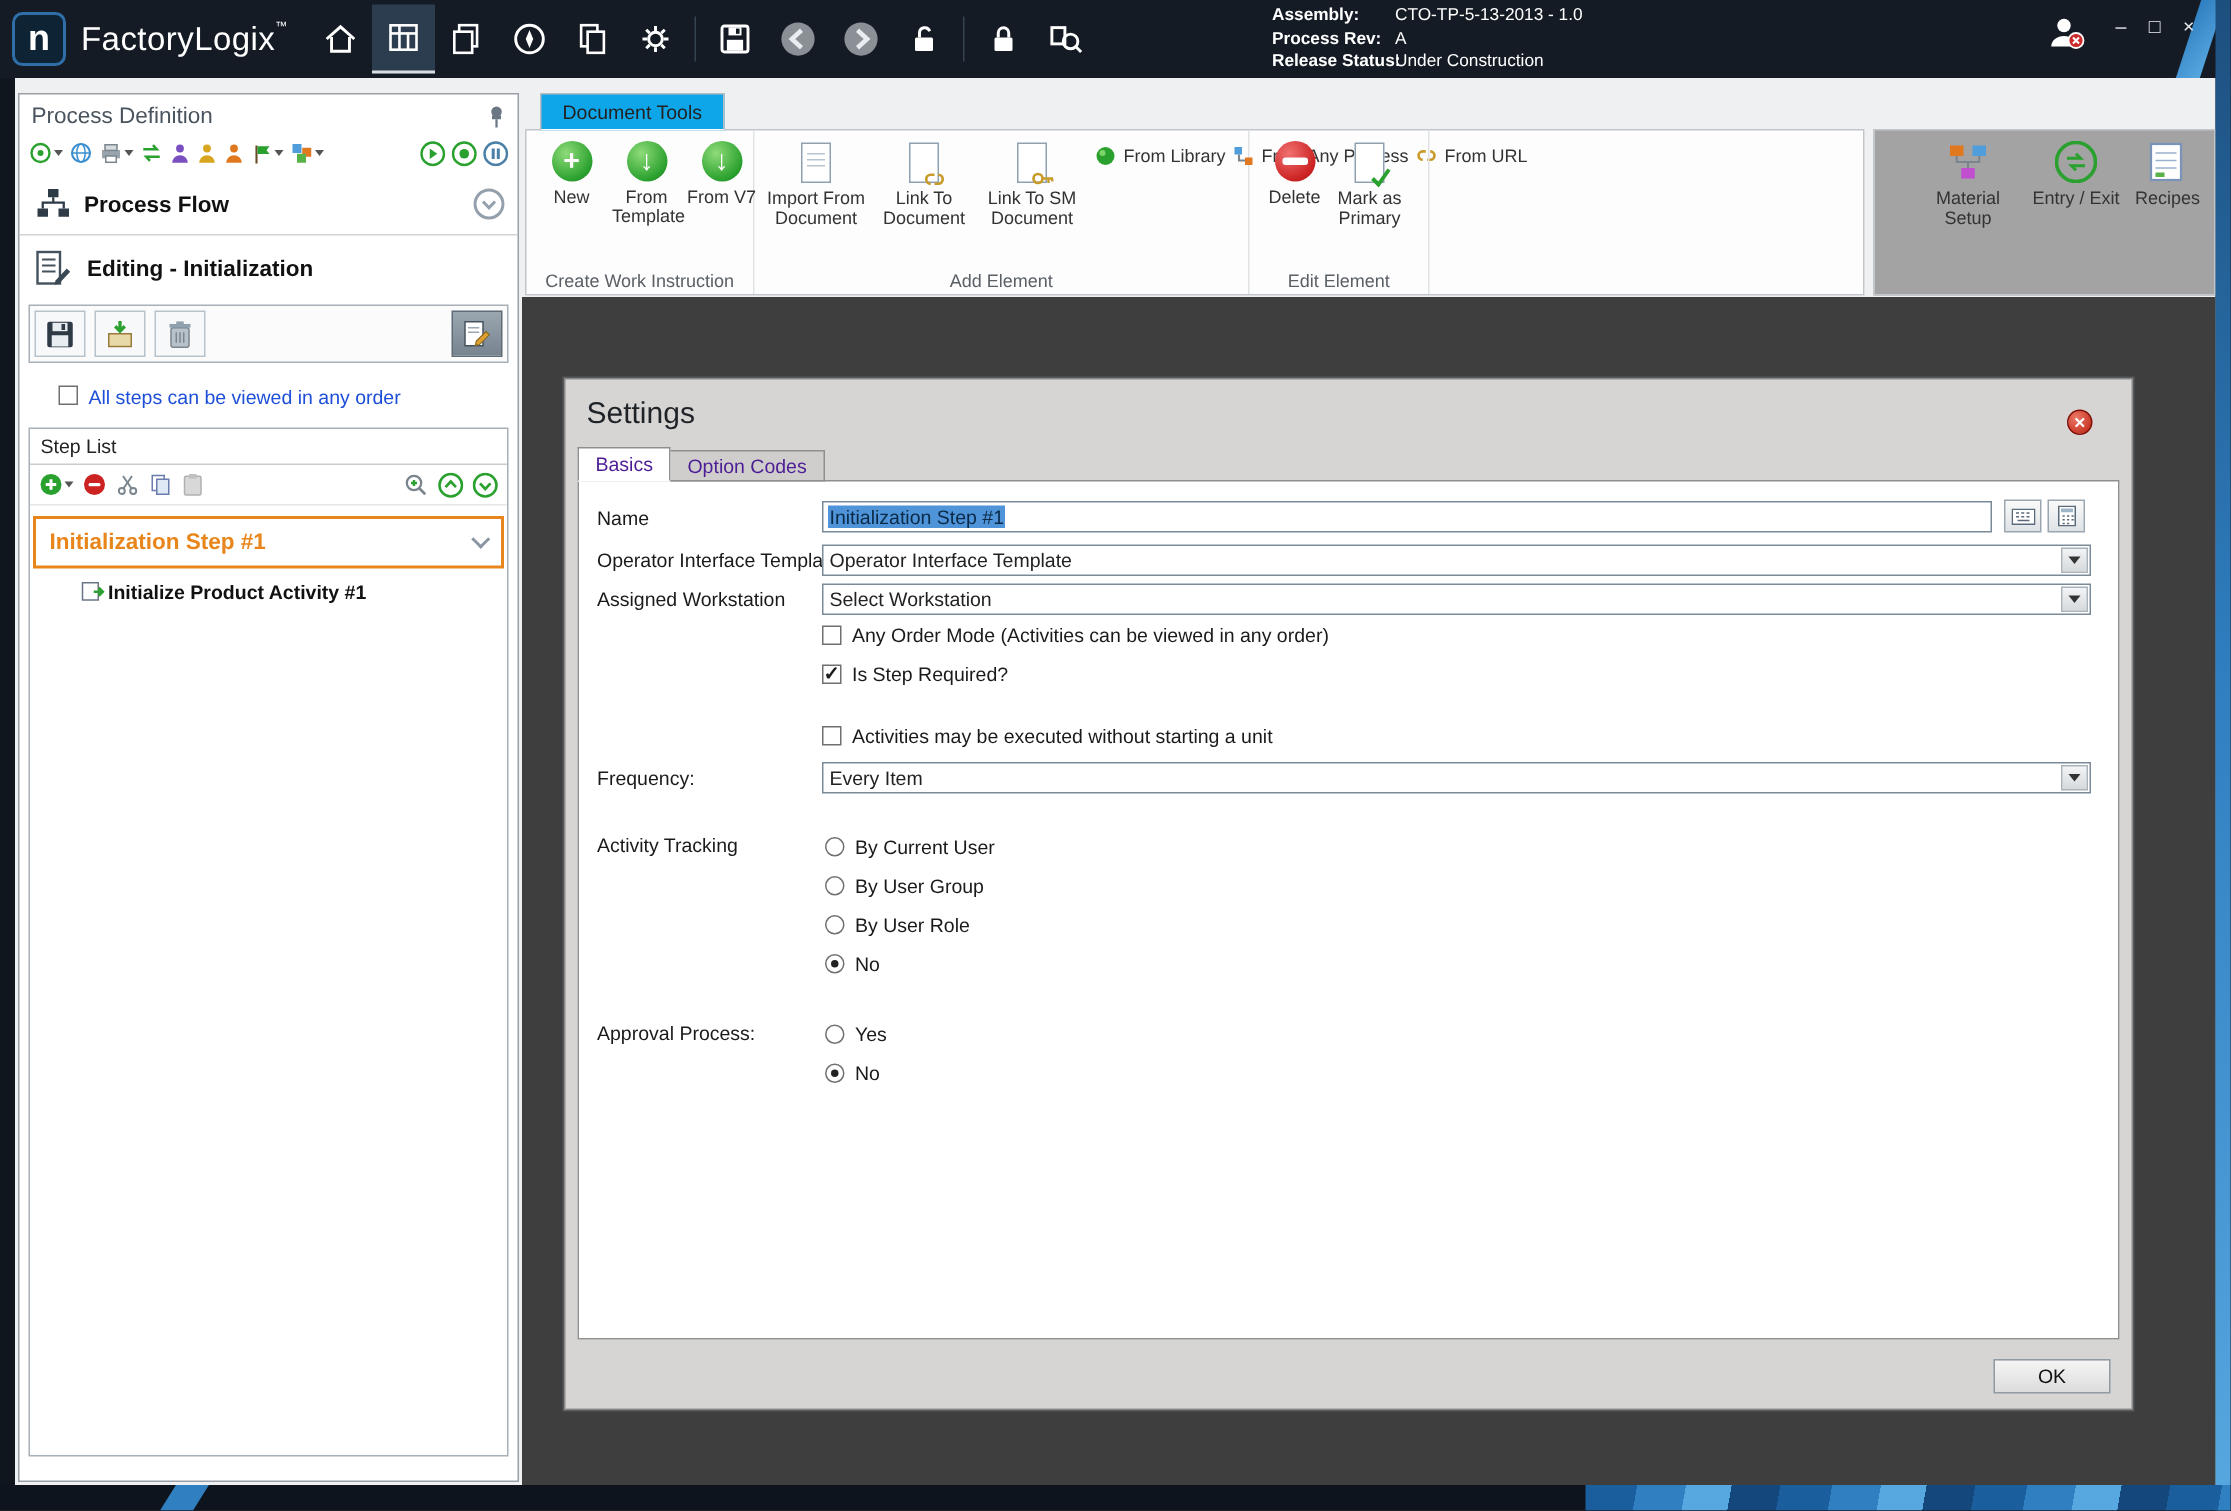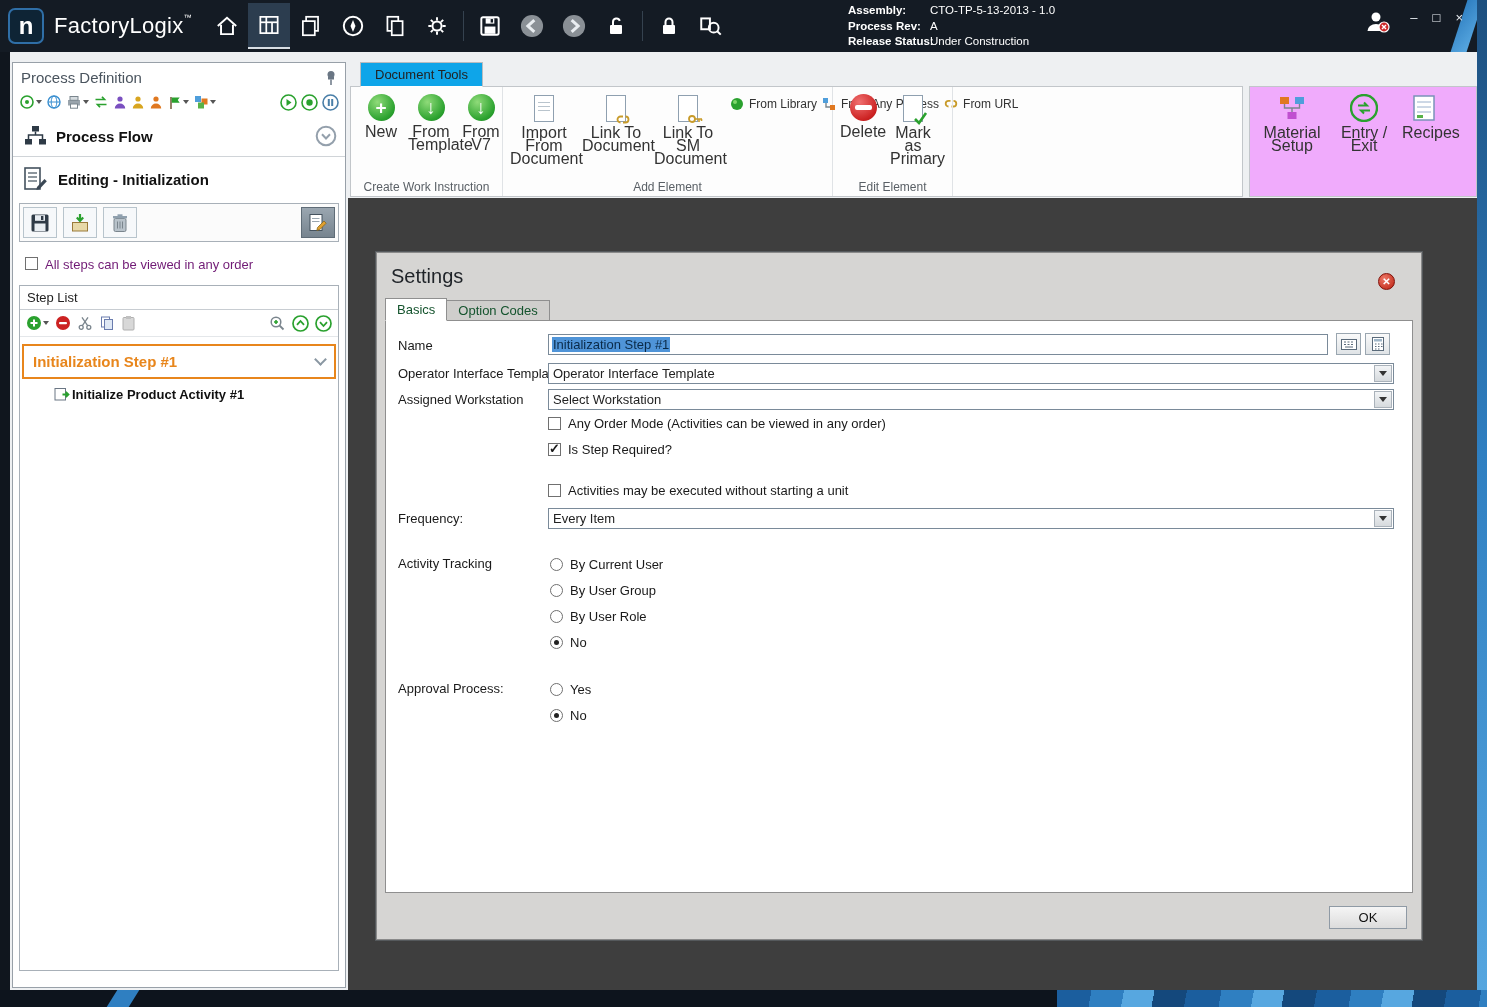--- a/index.html
+++ b/index.html
@@ -41,54 +41,54 @@
 .mini{display:flex;align-items:center;height:18px;cursor:default}
 .dd{width:0;height:0;border-left:3px solid transparent;border-right:3px solid transparent;border-top:4px solid #555;margin-left:1px}
 .lp-sp{flex:1}
 .lp-flow{display:flex;align-items:center;gap:9px;padding:9px 8px 9px 10px}
 .lp-flow .txt{font-size:15px;font-weight:bold;color:#111;flex:1}
 .lp-edit{display:flex;align-items:center;gap:9px;padding:9px 8px 9px 10px;border-top:1px solid #d0d4d8}
 .lp-edit .txt{font-size:15px;font-weight:bold;color:#111}
 .lp-btns{margin:2px 6px 4px;border:1px solid #a8b0b8;padding:3px;display:flex;gap:6px;align-items:center;background:#fbfbfb}
 .lp-btn{width:34px;height:31px;border:1px solid #b8c4cc;background:#f6f8fa;display:flex;align-items:center;justify-content:center;cursor:default}
 .lp-btn.edit{margin-left:auto;background:linear-gradient(#9aa6b0,#77848f);border-color:#5f6c77}
-.lp-chk{display:flex;align-items:flex-start;gap:7px;padding:11px 12px;font-size:13px;color:#701a75}
+.lp-chk{display:flex;align-items:flex-start;gap:7px;padding:11px 26px;font-size:13px;color:#1d4ed8}
 .steplist{flex:1;margin:2px 6px 16px;border:1px solid #a8b0b8;display:flex;flex-direction:column;min-height:0;background:#fff}
 .sl-head{font-size:13px;color:#222;padding:4px 7px;border-bottom:1px solid #c8cdd2}
 .sl-toolbar{display:flex;align-items:center;gap:6px;padding:4px 6px;border-bottom:1px solid #e4e7ea}
 .step-sel{margin:7px 2px 2px;border:2px solid #e8861c;background:#fff;display:flex;align-items:center;padding:7px 9px;font-size:15px;font-weight:bold;color:#e8861c}
 .chev{width:9px;height:9px;border-right:2px solid #8a97a2;border-bottom:2px solid #8a97a2;transform:rotate(45deg);margin-left:auto;margin-top:-4px}
 .activity{display:flex;align-items:center;gap:2px;padding:5px 8px 5px 34px;font-size:13px;font-weight:bold;color:#111}
 
 
 .main{position:absolute;left:338px;top:0;width:1129px;height:938px}
 .doc-tab{position:absolute;left:12px;top:10px;height:25px;background:#0ea5e9;border:1px solid #b8bcc0;border-bottom:1px solid #fff;font-size:13px;color:#222;display:flex;align-items:center;padding:0 14px;z-index:2}
 .ribbon{position:absolute;left:2px;top:34px;width:893px;height:111px;background:#fdfdfd;border:1px solid #c2c6ca;display:flex}
 .rgroup{position:relative;height:100%;border-right:1px solid #e0e3e6;display:flex;align-items:flex-start;padding:7px 5px 17px}
 .rcaption{position:absolute;bottom:2px;left:0;right:0;text-align:center;font-size:12px;color:#5a6066}
 .rb-item{display:flex;flex-direction:column;align-items:center;padding:0 2px;cursor:default}
-.rb-label{font-size:16px;color:#333;text-align:center;line-height:13px;margin-top:4px;width:68px}
+.rb-label{font-size:12px;color:#333;text-align:center;line-height:13px;margin-top:4px;width:68px}
 .rb-label.narrow{width:46px}
 .gcirc{width:27px;height:27px;border-radius:50%;background:radial-gradient(circle at 35% 30%,#8fdb79,#2aa12e 70%,#1d7d22);color:#fff;display:flex;align-items:center;justify-content:center;font-size:19px;font-weight:bold}
 .rcirc{width:27px;height:27px;border-radius:50%;background:radial-gradient(circle at 35% 30%,#f07070,#cc2222 70%,#a11515);position:relative}
 .rcirc::after{content:"";position:absolute;left:5px;right:5px;top:11px;height:5px;background:#fff;border-radius:2px}
 .pageic{width:20px;height:27px;background:#fff;border:1px solid #8fa0b0;position:relative;margin-top:1px}
 .pageic .ln{position:absolute;left:3px;right:3px;height:1px;background:#b9c4cd}
 .ovl{position:absolute;right:-6px;bottom:-4px}
 .smallcol{display:flex;flex-direction:row;justify-content:flex-start;gap:5px;padding:3px 6px 0}
 .rb-small{display:flex;align-items:center;gap:5px;font-size:12px;color:#333;cursor:default;white-space:nowrap}
-.ribbon-right{position:absolute;left:901px;top:34px;right:0;height:111px;background:#f0abfc;border:1px solid #c2c6ca;display:flex;justify-content:flex-start;padding:7px 6px 17px}
+.ribbon-right{position:absolute;left:901px;top:34px;right:0;height:111px;background:#a3a3a3;border:1px solid #c2c6ca;display:flex;justify-content:flex-end;padding:7px 6px 17px}
 .docarea{position:absolute;left:0;top:146px;width:100%;height:792px;background:#3e3e3e}
 
 
 .dialog{position:absolute;left:28px;top:54px;width:1046px;height:688px;background:#d6d5d3;border:1px solid #8a8a8a;box-shadow:0 0 0 1px #55595c}
 .dlg-title{position:absolute;left:14px;top:12px;font-size:20px;color:#1f2328}
 .dlg-close{position:absolute;right:26px;top:20px;width:17px;height:17px;border-radius:50%;background:radial-gradient(circle at 35% 30%,#ee7766,#bb2211);border:1px solid #801008;display:flex;align-items:center;justify-content:center;color:#fff;font-size:10px;font-weight:bold;cursor:default}
 .tabs{position:absolute;left:8px;top:45px;display:flex;align-items:flex-end;z-index:3}
-.tab{height:23px;display:flex;align-items:center;padding:0 11px;font-size:13px;border:1px solid #8f8f8f;color:#14532d;cursor:default}
+.tab{height:23px;display:flex;align-items:center;padding:0 11px;font-size:13px;border:1px solid #8f8f8f;color:#4c1d95;cursor:default}
 .tab.active{background:#fff;border-bottom:1px solid #fff}
 .tab.inactive{background:#cfcecc;border-left:none;height:21px}
 .form{position:absolute;left:8px;right:8px;top:67px;bottom:46px;background:#fff;border:1px solid #8f8f8f}
 .flabel{position:absolute;font-size:13px;color:#1a1a1a;white-space:nowrap}
 .tinput{position:absolute;left:162px;top:13px;width:780px;height:21px;border:1px solid #7a8a99;background:#fff;font-size:13px;display:flex;align-items:center;padding-left:3px;overflow:hidden}
 .selspan{background:#4f94d8;color:#0a2a48;padding:0 1px}
 .sqbtn{position:absolute;width:25px;height:22px;top:12px;background:linear-gradient(#fafafa,#dfe3e6);border:1px solid #9aa6b0;display:flex;align-items:center;justify-content:center;cursor:default}
 .combo{position:absolute;left:162px;height:21px;width:846px;border:1px solid #7a8a99;background:#fff;font-size:13px;display:flex;align-items:center;padding-left:4px;color:#222}
 .cb-arrow{position:absolute;right:1px;top:1px;width:18px;height:17px;background:linear-gradient(#f2f4f6,#d6dadd);border:1px solid #aab2ba;display:flex;align-items:center;justify-content:center}
 .tri{width:0;height:0;border-left:4px solid transparent;border-right:4px solid transparent;border-top:5px solid #333}

